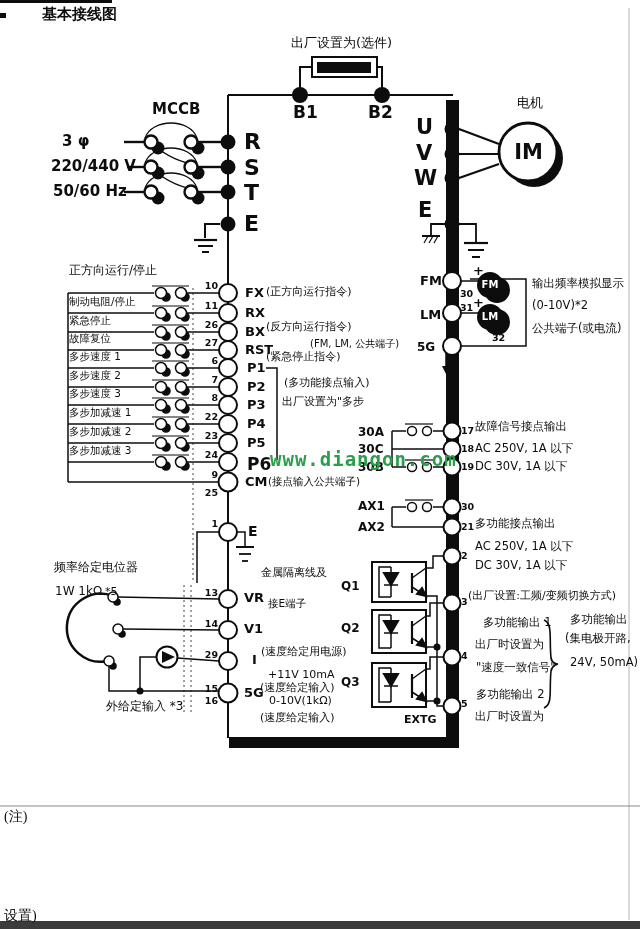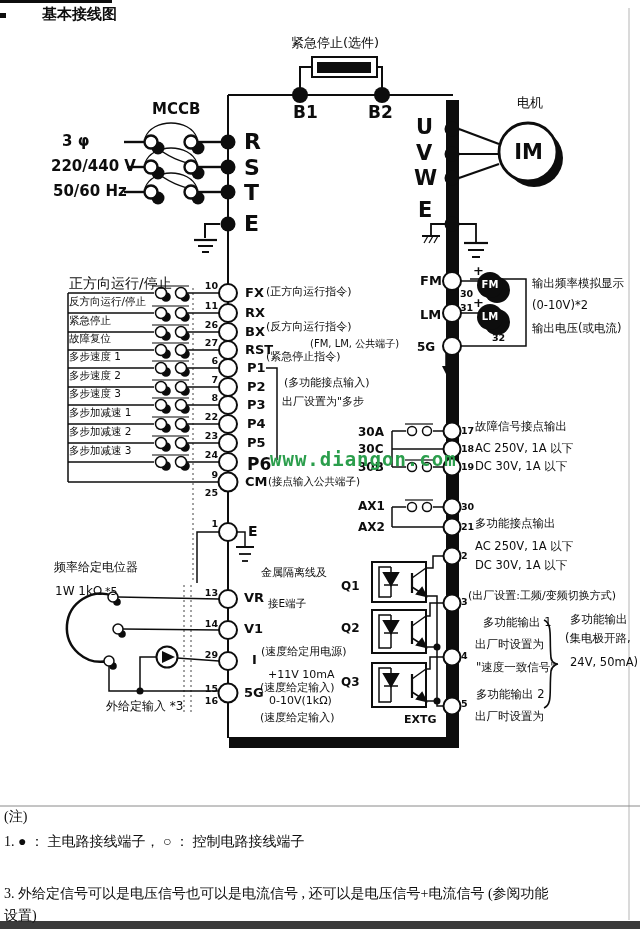--- a/index.html
+++ b/index.html
@@ -332,42 +332,42 @@
           <circle cx="452" cy="556" r="8.5" fill="#fff" stroke="#0d0d0d" stroke-width="2"></circle>
           <circle cx="452" cy="603" r="8.5" fill="#fff" stroke="#0d0d0d" stroke-width="2"></circle>
           <circle cx="452" cy="657" r="8.5" fill="#fff" stroke="#0d0d0d" stroke-width="2"></circle>
           <circle cx="452" cy="706" r="8.5" fill="#fff" stroke="#0d0d0d" stroke-width="2"></circle>
         </g>
     </g>
   </svg>
 
   <div class="t b" style="left:42px;top:6px;font-size:15px">基本接线图</div>
 
-  <div class="t" style="left:291px;top:36px;font-size:13px">紧急停止(选件)</div>
+  <div class="t" style="left:291px;top:36px;font-size:13px">出厂设置为(选件)</div>
   <div class="t b" style="left:293px;top:103px;font-size:17px">B1</div>
   <div class="t b" style="left:368px;top:103px;font-size:17px">B2</div>
 
   <div class="t b" style="left:152px;top:101px;font-size:15px">MCCB</div>
   <div class="t b" style="left:62px;top:133px;font-size:15px">3 φ</div>
   <div class="t b" style="left:51px;top:158px;font-size:15px">220/440 V</div>
   <div class="t b" style="left:53px;top:183px;font-size:15px">50/60 Hz</div>
   <div class="t b" style="left:244px;top:130px;font-size:22px">R</div>
   <div class="t b" style="left:244px;top:156px;font-size:22px">S</div>
   <div class="t b" style="left:244px;top:181px;font-size:22px">T</div>
   <div class="t b" style="left:244px;top:212px;font-size:22px">E</div>
 
   <div class="t b" style="left:416px;top:116px;font-size:21px">U</div>
   <div class="t b" style="left:416px;top:142px;font-size:21px">V</div>
   <div class="t b" style="left:414px;top:167px;font-size:21px">W</div>
   <div class="t b" style="left:418px;top:199px;font-size:21px">E</div>
   <div class="t" style="left:517px;top:96px;font-size:13px">电机</div>
   <div class="t b" style="left:505px;top:141px;width:47px;text-align:center;font-size:21px">IM</div>
 
-  <div class="t" style="left:69px;top:276px;font-size:14px">正方向运行/停止</div>
-  <div class="t" style="left:69px;top:296px;font-size:10.5px">反方向运行/停止</div>
+  <div class="t" style="left:69px;top:264px;font-size:12px">正方向运行/停止</div>
+  <div class="t" style="left:69px;top:296px;font-size:10.5px">制动电阻/停止</div>
   <div class="t" style="left:69px;top:315px;font-size:10.5px">紧急停止</div>
   <div class="t" style="left:69px;top:333px;font-size:10.5px">故障复位</div>
   <div class="t" style="left:69px;top:351px;font-size:10.5px">多步速度 1</div>
   <div class="t" style="left:69px;top:370px;font-size:10.5px">多步速度 2</div>
   <div class="t" style="left:69px;top:388px;font-size:10.5px">多步速度 3</div>
   <div class="t" style="left:69px;top:407px;font-size:10.5px">多步加减速 1</div>
   <div class="t" style="left:69px;top:426px;font-size:10.5px">多步加减速 2</div>
   <div class="t" style="left:69px;top:445px;font-size:10.5px">多步加减速 3</div>
 
   <div class="t num" style="left:192px;top:281px">10</div>
@@ -437,21 +437,21 @@
   <div class="t b" style="left:417px;top:341px;font-size:12px">5G</div>
   <div class="t rnum" style="left:460px;top:289px">30</div>
   <div class="t b" style="left:473px;top:264px;font-size:13px">+</div>
   <div class="t rnum" style="left:460px;top:303px">31</div>
   <div class="t b" style="left:473px;top:296px;font-size:13px">+</div>
   <div class="t rnum" style="left:492px;top:333px">32</div>
   <div class="t mtxt" style="left:477px;top:279px">FM</div>
   <div class="t mtxt" style="left:477px;top:311px">LM</div>
   <div class="t" style="left:532px;top:277px;font-size:11.5px">输出频率模拟显示</div>
   <div class="t" style="left:532px;top:299px;font-size:11.5px">(0-10V)*2</div>
-  <div class="t" style="left:532px;top:322px;font-size:11.5px">输出电压(或电流)</div>
+  <div class="t" style="left:532px;top:322px;font-size:11.5px">公共端子(或电流)</div>
 
   <div class="t b" style="left:358px;top:426px;font-size:12px">30A</div>
   <div class="t b" style="left:358px;top:443px;font-size:12px">30C</div>
   <div class="t b" style="left:358px;top:461px;font-size:12px">30B</div>
   <div class="t rnum" style="left:461px;top:426px">17</div>
   <div class="t rnum" style="left:461px;top:444px">18</div>
   <div class="t rnum" style="left:461px;top:462px">19</div>
   <div class="t" style="left:475px;top:420px;font-size:11.5px">故障信号接点输出</div>
   <div class="t" style="left:475px;top:442px;font-size:11.5px">AC 250V, 1A 以下</div>
   <div class="t" style="left:475px;top:460px;font-size:11.5px">DC 30V, 1A 以下</div>
@@ -476,17 +476,15 @@
   <div class="t" style="left:483px;top:616px;font-size:11.5px">多功能输出 1</div>
   <div class="t" style="left:475px;top:638px;font-size:11.5px">出厂时设置为</div>
   <div class="t" style="left:476px;top:661px;font-size:11.5px">"速度一致信号"</div>
   <div class="t" style="left:476px;top:688px;font-size:11.5px">多功能输出 2</div>
   <div class="t" style="left:475px;top:710px;font-size:11.5px">出厂时设置为</div>
   <div class="t" style="left:570px;top:613px;font-size:11.5px">多功能输出</div>
   <div class="t" style="left:565px;top:632px;font-size:11.5px">(集电极开路,</div>
   <div class="t" style="left:570px;top:656px;font-size:11.5px">24V, 50mA)</div>
 
   <div class="t serif" style="left:4px;top:809px;font-size:14px">(注)</div>
-  <div class="t serif" style="left:4px;top:834px;font-size:14px">1.  ● ： 主电路接线端子，   ○ ： 控制电路接线端子</div>
-  <div class="t serif" style="left:4px;top:886px;font-size:14px">3.  外给定信号可以是电压信号也可以是电流信号 , 还可以是电压信号+电流信号 (参阅功能</div>
   <div class="t serif" style="left:4px;top:908px;font-size:14px">设置)</div>
 
 </div>
 
 </body></html>

